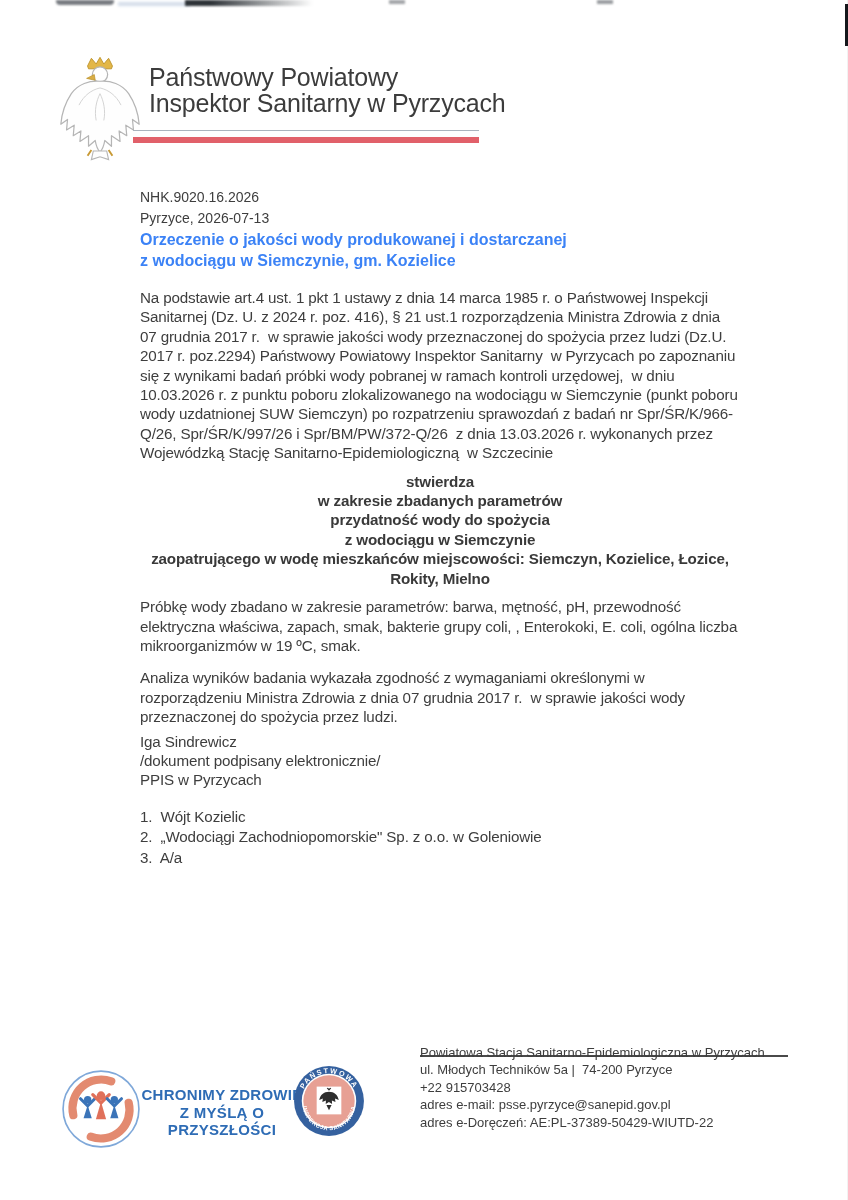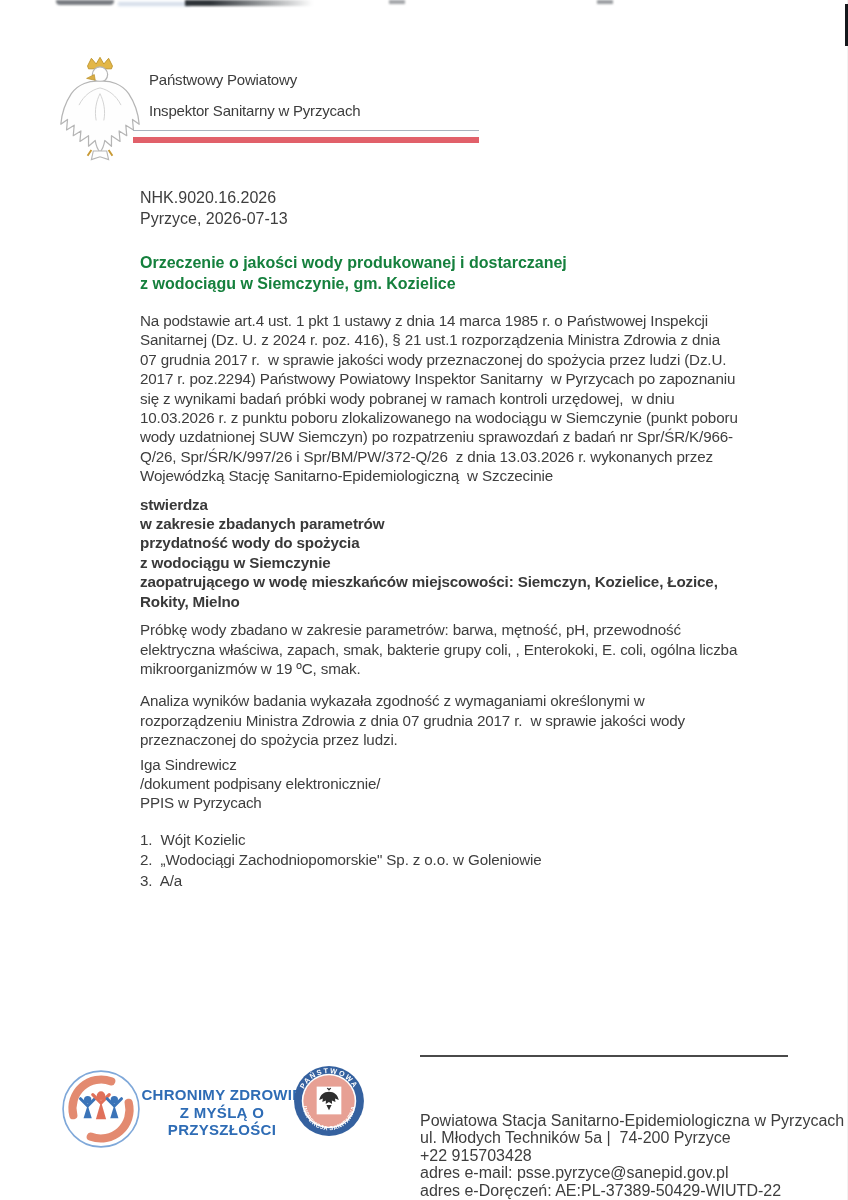--- a/index.html
+++ b/index.html
@@ -16,43 +16,43 @@
   .smudge1b{left:118px;top:2px;width:72px;height:4px;background:#9fb3cf;opacity:.45;filter:blur(1.5px);}
   .smudge2{left:185px;top:0;width:128px;height:6px;background:linear-gradient(to right,#2e3338 20%,rgba(46,51,56,0));filter:blur(1px);}
   .smudge3{left:389px;top:0;width:16px;height:4px;background:#565b61;opacity:.55;filter:blur(1px);}
   .smudge4{left:597px;top:0;width:16px;height:4px;background:#565b61;opacity:.6;filter:blur(1px);}
   .edge-right-mark{left:845px;top:4px;width:3px;height:42px;background:#15181c;}
   .edge-right{right:0;top:0;width:1px;height:100%;background:rgba(0,0,0,.05);}
 
   
   .eagle{left:57px;top:55px;}
   .org-name{
-    left:149px;top:64px;font-size:15px;line-height:31px;color:#3c3c3c;
+    left:149px;top:64px;font-size:25px;line-height:26px;color:#3c3c3c;
     letter-spacing:-0.2px;white-space:pre-line;
   }
   .flag{left:133px;top:130px;width:346px;}
   .flag-white{height:6px;border-top:1.5px solid #a9b2bd;background:#fdfdfe;}
   .flag-red{height:6px;background:#e1606a;}
 
   
   .content{left:140px;top:187px;width:600px;}
-  .ref-block{font-size:16px;line-height:21px;margin-bottom:23px;}
-  .subject{font-size:16px;line-height:21px;font-weight:700;color:#15803d;margin-bottom:17px;}
+  .ref-block{font-size:14px;line-height:21px;}
+  .subject{font-size:16px;line-height:21px;font-weight:700;color:#3b82f6;margin-bottom:17px;}
   .para{font-size:15.2px;line-height:19.4px;letter-spacing:-0.15px;}
   .legal{margin-bottom:9px;}
-  .verdict{font-weight:700;color:#393939;margin-bottom:9px;}
+  .verdict{font-weight:700;color:#393939;margin-bottom:9px;text-align:center;}
   .params{margin-bottom:13px;}
   .analysis{margin-bottom:5px;}
   .signature{margin-bottom:17px;}
   .recipients{line-height:20.5px;}
   .recipients .rec-line{white-space:pre-wrap;}
 
   
   .footer-rule{left:420px;top:1055px;width:368px;height:2px;background:#4a4a4a;}
-  .footer-contact{left:420px;top:1112px;font-size:16px;line-height:17.4px;color:#3d3d3d;}
+  .footer-contact{left:420px;top:1044px;font-size:13px;line-height:17.4px;color:#3d3d3d;}
   .slogan{
     left:137px;top:1086px;width:170px;text-align:center;font-size:15px;font-weight:700;
     color:#2e6cb5;line-height:17.5px;letter-spacing:.3px;white-space:pre-line;
   }
   .logo-left{left:60px;top:1068px;}
   .badge{left:292px;top:1064px;}
 </style>
 </head>
 <body>
 

